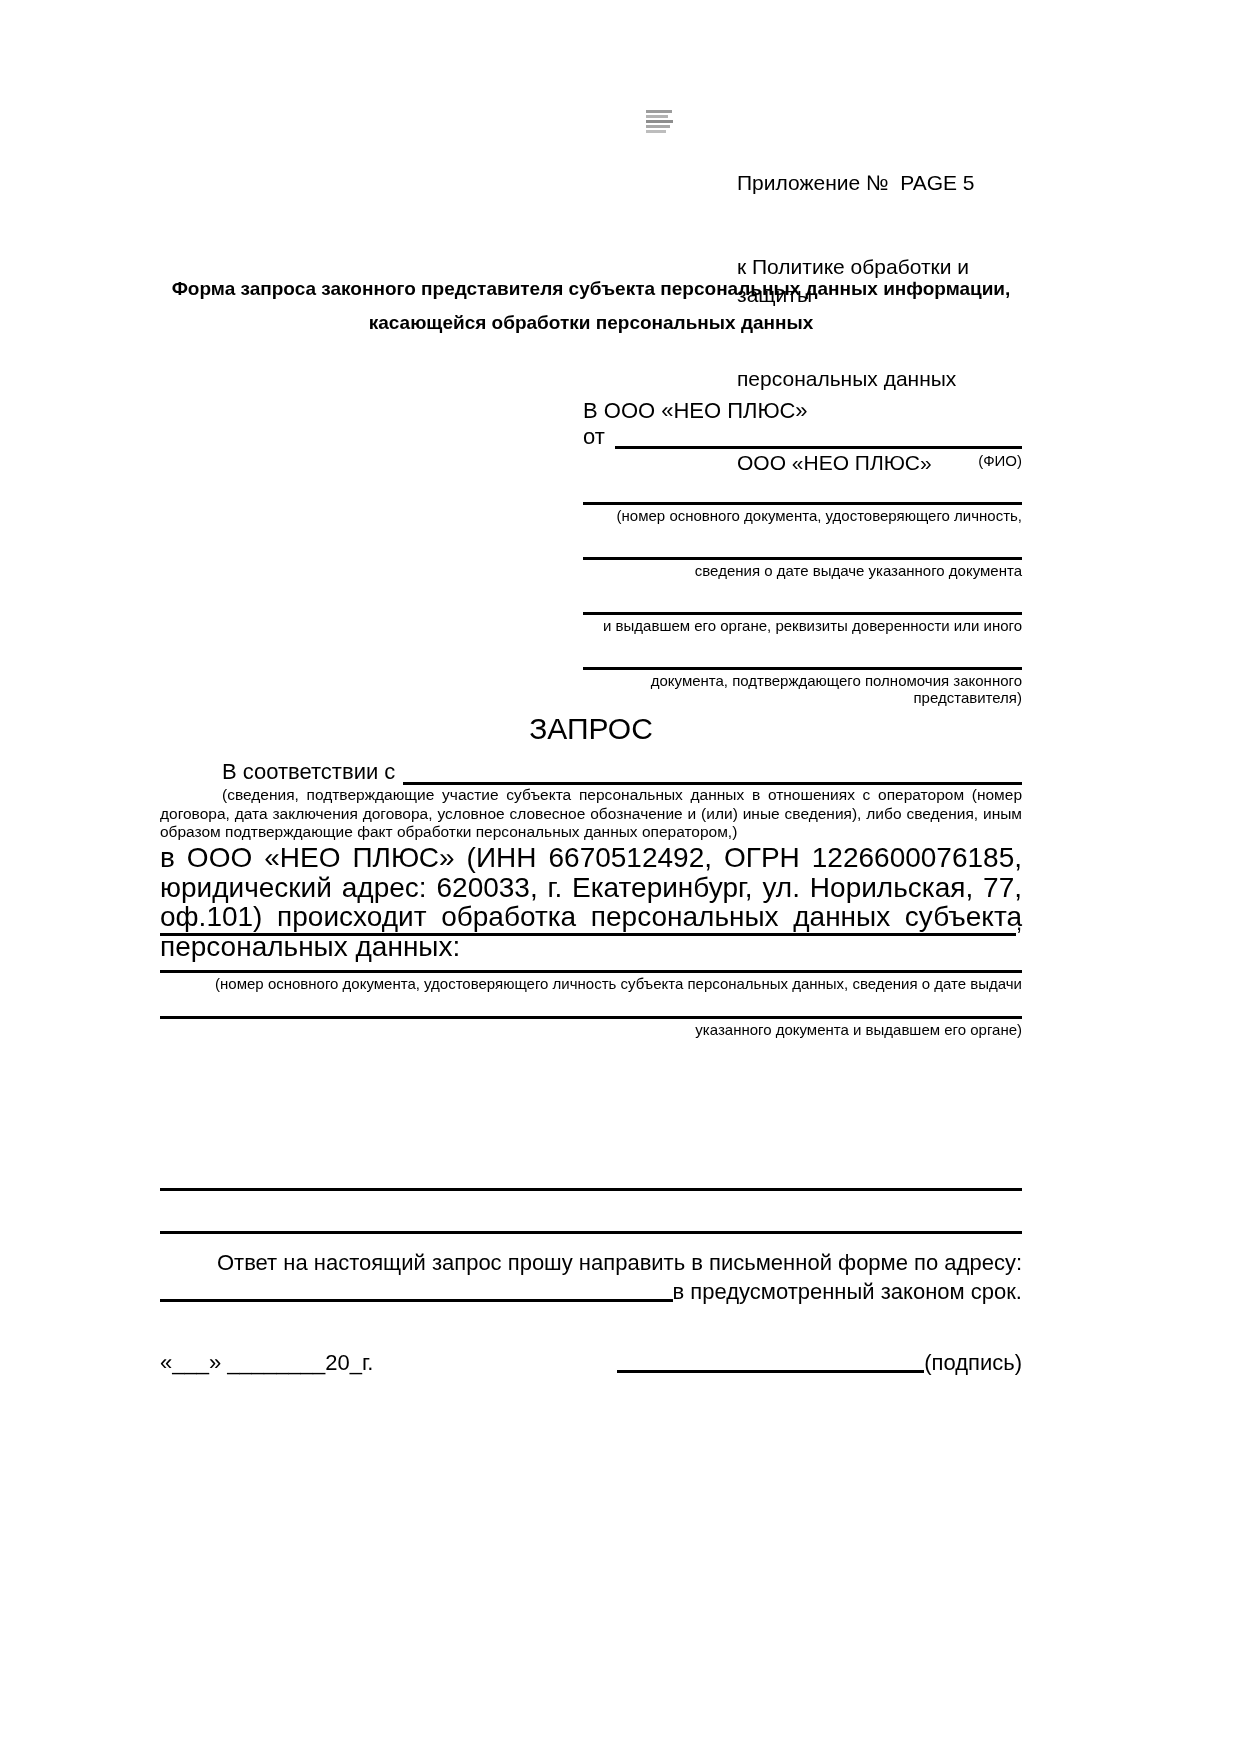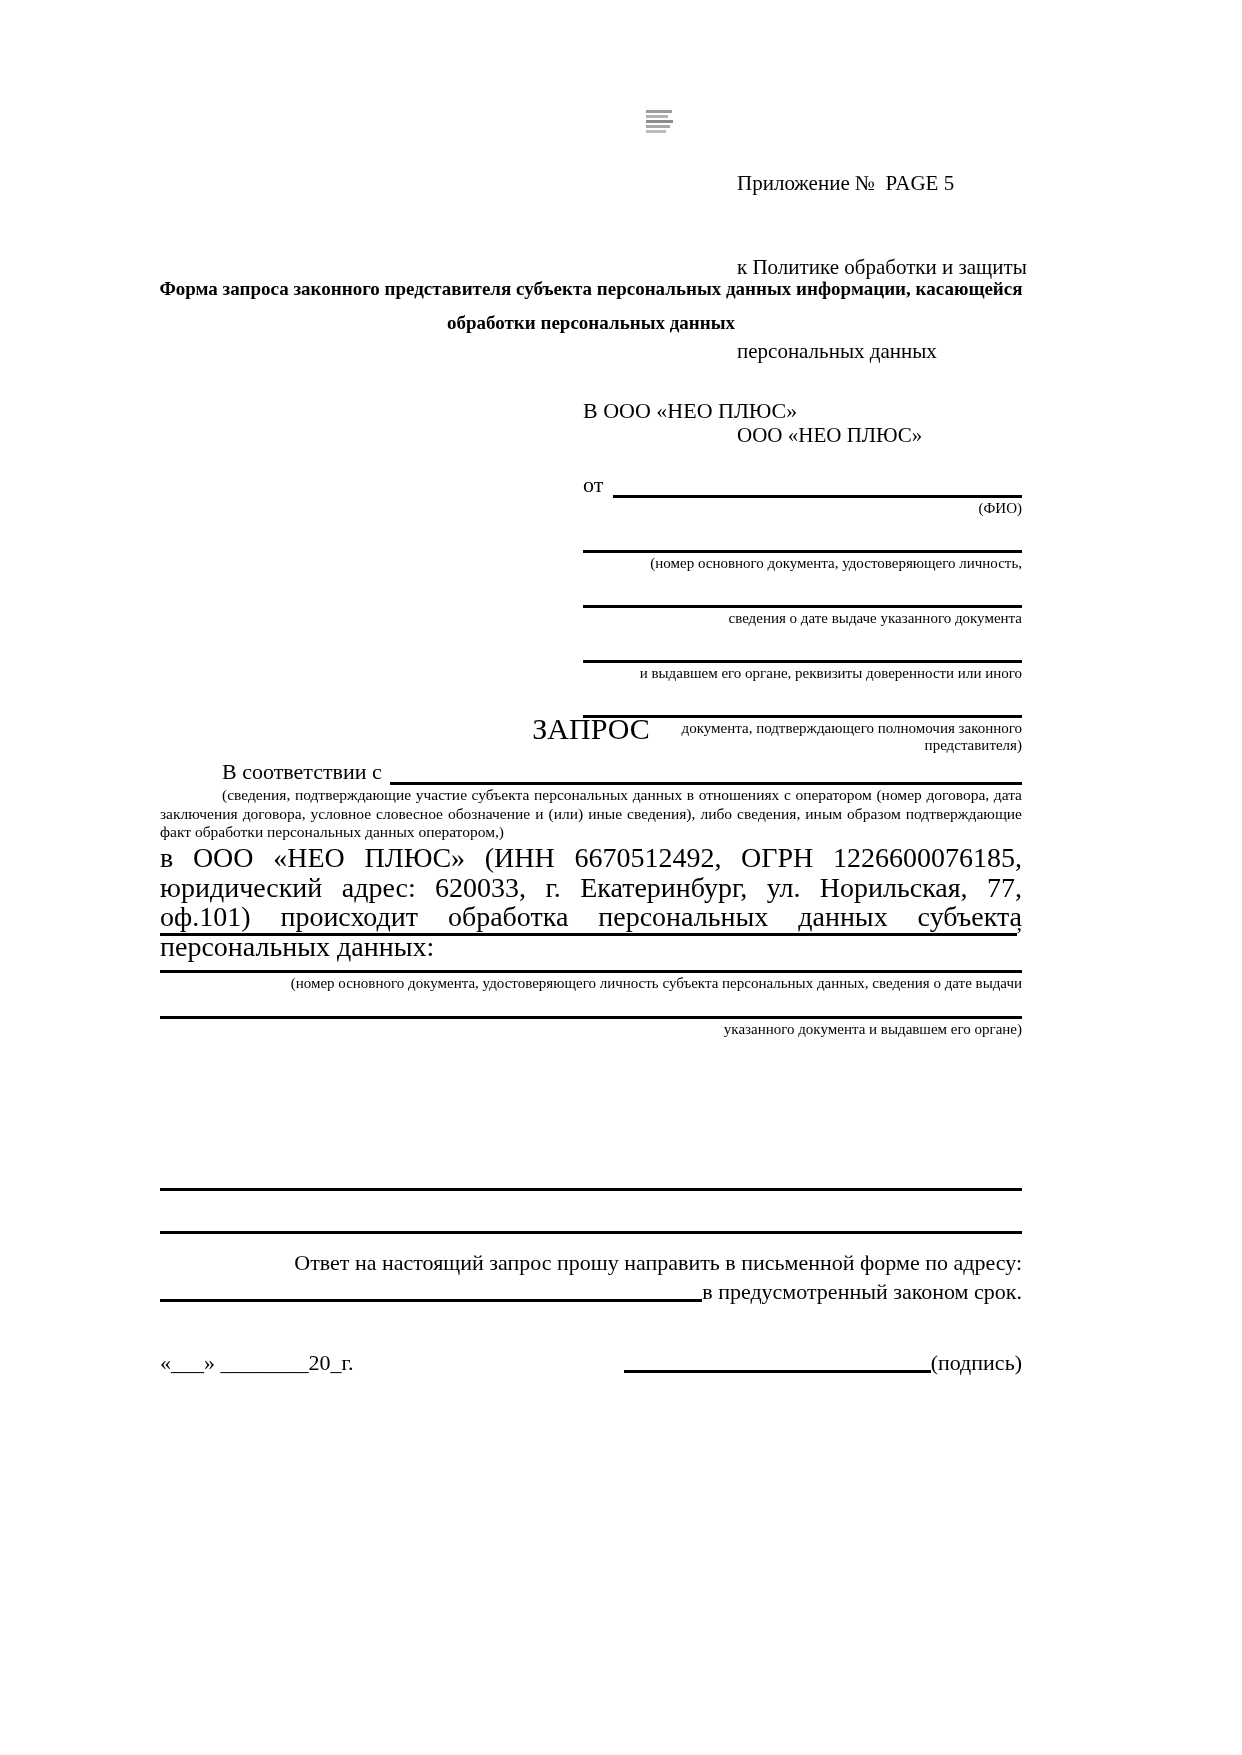--- a/index.html
+++ b/index.html
@@ -1,21 +1,21 @@
 <!DOCTYPE html>
 <html><head>
 <meta charset="utf-8">
 <style>
   html, body { margin:0; padding:0; background:#ffffff; }
   .page {
     position:relative;
     width:1242px; height:1755px;
     background:#ffffff;
     color:#000;
-    font-family:Liberation Serif, serif;
+    font-family:Liberation Sans, sans-serif;
     overflow:hidden;
   }
 
   
   .doc-icon { position:absolute; left:646px; top:110px; width:28px; height:26px; }
   .doc-icon .st { height:3px; margin-bottom:2px; }
   .doc-icon .s1 { background:#9c9c9c; width:26px; }
   .doc-icon .s2 { background:#b3b3b3; width:22px; }
   .doc-icon .s3 { background:#8d8d8d; width:27px; }
   .doc-icon .s4 { background:#a8a8a8; width:24px; }
@@ -26,21 +26,21 @@
     font-size:21px; line-height:28px; white-space:pre-wrap;
   }
 
   .title {
     position:absolute; left:140px; top:272px; width:902px;
     font-size:19px; font-weight:bold; line-height:34px; text-align:center;
   }
 
   .addressee { position:absolute; left:583px; top:398px; width:439px; font-size:22px; }
   .addressee .to-line { }
-  .from-row { display:flex; align-items:center;margin-top:48px; }
+  .from-row { display:flex; align-items:flex-start; }
   .from-row .lbl { margin-right:10px; }
   .fline { flex:1; border-bottom:3px solid #000; height:1em; }
   .wline { border-bottom:3px solid #000; height:0; }
   .cap { font-size:15px; line-height:17px; text-align:right; padding-top:2px; }
   .addressee .wline { margin-top:33px; }
 
   .zapros { position:absolute; left:160px; top:712px; width:862px; text-align:center; font-size:30px; }
 
   .accord-row {
     position:absolute; left:160px; top:751px; width:862px; box-sizing:border-box;

